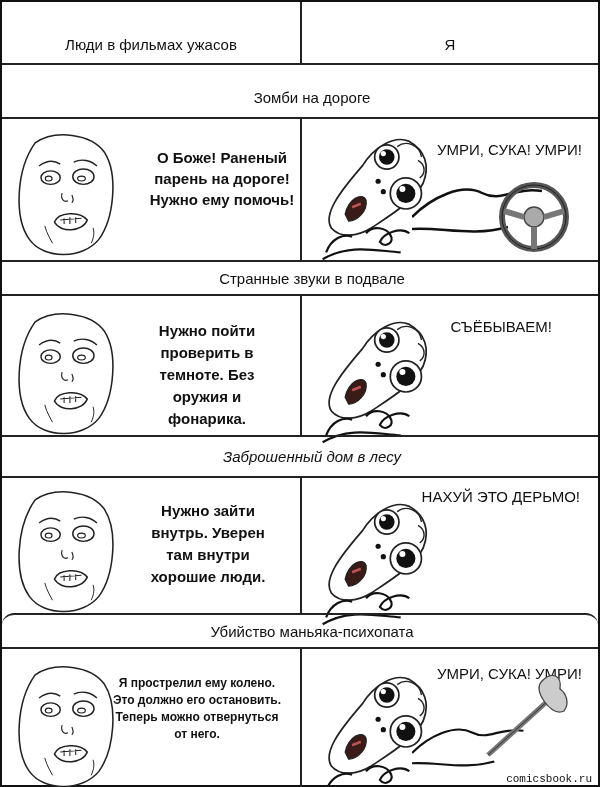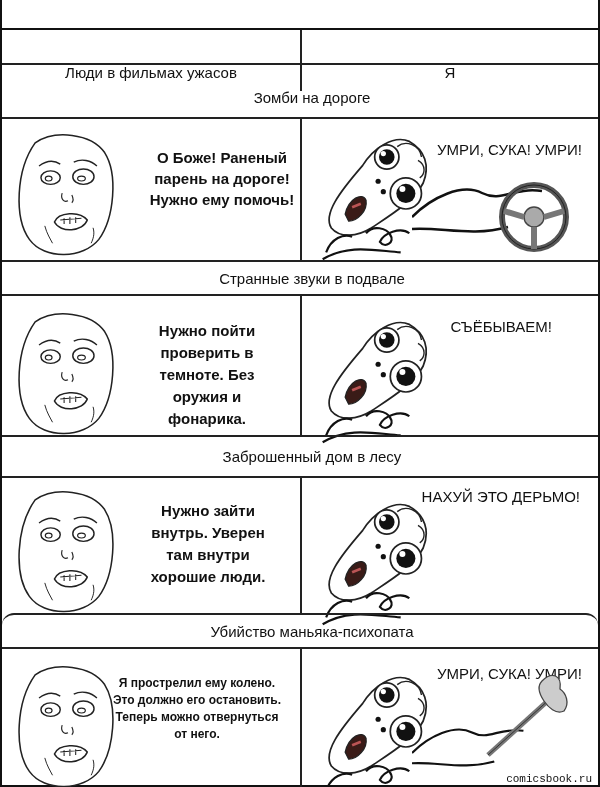--- a/index.html
+++ b/index.html
@@ -54,21 +54,21 @@
       <path d="M0 148 C30 130 60 138 90 140" fill="none" stroke="#111" stroke-width="2.5"></path>
     </g>
     <g id="derp-arm">
       <path d="M0 30 C20 10 50 -4 70 6 C90 16 100 0 130 4 M0 42 C30 40 60 50 96 40" fill="none" stroke="#111" stroke-width="2.5"></path>
     </g>
   </defs>
 </svg>
 
 <div class="comic">
 
-  <div class="row split" style="top:0; height:63px; border-top:2px solid #111;margin-top:28px;">
+  <div class="row split" style="top:0; height:63px; border-top:2px solid #111;">
     <div class="cell left">
       <div class="hdr-text">Люди в фильмах ужасов</div>
     </div>
     <div class="cell right">
       <div class="hdr-text">Я</div>
     </div>
   </div>
 
   <div class="row label-row" style="top:63px; height:54px;">
     <span style="margin-top:12px;">Зомби на дороге</span>
@@ -118,21 +118,21 @@
       </div>
     </div>
     <div class="cell right">
       <div class="speech-right" style="top:22px; right:46px;">СЪЁБЫВАЕМ!</div>
       <svg class="derp" width="130" height="130" viewBox="0 0 130 150" style="top:18px;">
           <use href="#derp-face"></use>
         </svg>
     </div>
   </div>
 
-  <div class="row label-row" style="top:435px; height:41px;">
+  <div class="row label-row" style="top:435px; height:41px;font-style:italic;">
     <span>Заброшенный дом в лесу</span>
   </div>
   <div class="row split" style="top:476px; height:137px;">
     <div class="cell left">
       <svg class="face" width="110" height="140" viewBox="-4 -4 114 140" style="top:4px;">
           <use href="#worried-face"></use>
         </svg>
       <div class="speech-left" style="left:136px; top:22px; width:140px; line-height:22px;">
         <div>Нужно зайти</div>
         <div>внутрь. Уверен</div>

